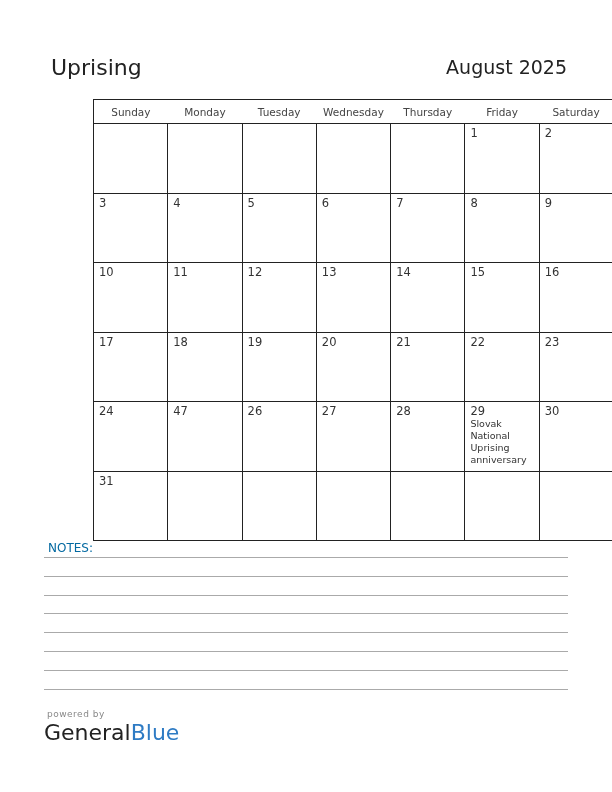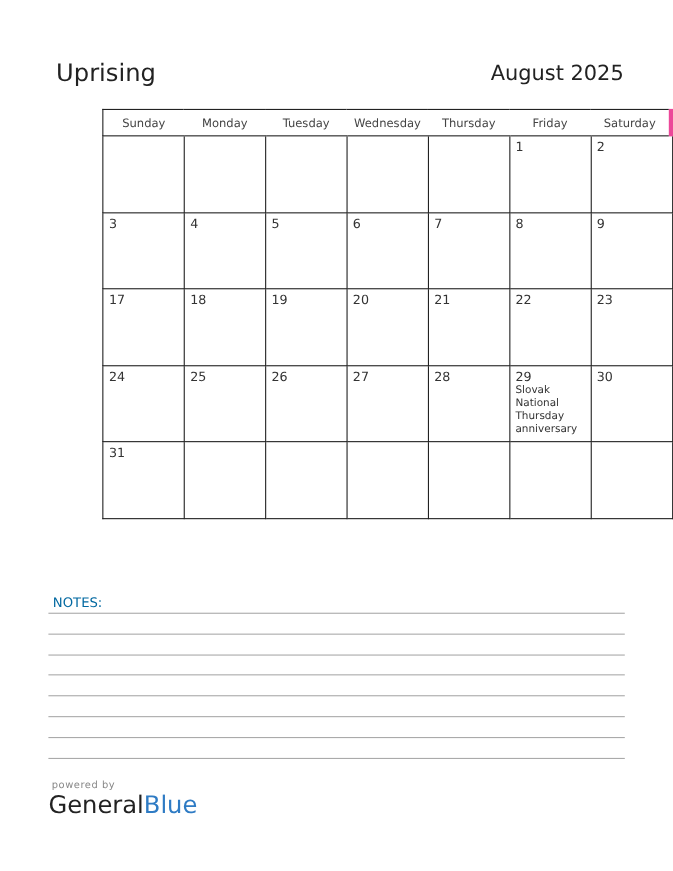--- a/index.html
+++ b/index.html
@@ -2,21 +2,21 @@
 <html><head>
 <meta charset="utf-8">
 <style>
   html, body { margin:0; padding:0; background:#fff; }
   body { width:612px; height:792px; position:relative; font-family:"DejaVu Sans", sans-serif; color:#333; overflow:hidden; }
   .country { position:absolute; left:51px; top:55px; font-size:22px; color:#222; font-weight:normal; }
   .month { position:absolute; right:45px; top:56px; font-size:19px; color:#222; }
   table.cal { position:absolute; left:45px; top:99px; width:521px; border-collapse:collapse; table-layout:fixed;margin-left:48px; }
   table.cal th { height:23px; font-size:10.5px; font-weight:normal; color:#444; border:1px solid #222; border-left:none; border-right:none; text-align:center; padding:0; }
   table.cal th:first-child { border-left:1px solid #222; }
-  table.cal th:last-child { border-right:6px solid #ec4899; }
+  table.cal th:last-child { border-right:1px solid #ec4899; }
   table.cal td { height:64.5px; border:1px solid #222; vertical-align:top; padding:2px 5px; font-size:11.5px; color:#333; }
   .daynum { display:block; line-height:14px; }
   .event { display:block; font-size:9.5px; line-height:12px; color:#333; }
   .notes-label { position:absolute; left:48px; top:541px; font-size:12px; color:#0369a1; }
   .note-line { position:absolute; left:44px; width:524px; height:0; border-top:1.5px solid #aaa; }
   .powered { position:absolute; left:47px; top:709px; font-size:9px; color:#888; letter-spacing:0.5px; }
   .brand { position:absolute; left:44px; top:720px; font-size:22px; color:#222; }
   .brand .blue { color:#2e7bc4; }
 </style>
 </head>
@@ -79,20 +79,43 @@
         </td>
         <td>
           <span class="daynum">8</span>
         </td>
         <td>
           <span class="daynum">9</span>
         </td>
       </tr>
       <tr>
         <td>
+          <span class="daynum">10</span>
+        </td>
+        <td>
+          <span class="daynum">11</span>
+        </td>
+        <td>
+          <span class="daynum">12</span>
+        </td>
+        <td>
+          <span class="daynum">13</span>
+        </td>
+        <td>
+          <span class="daynum">14</span>
+        </td>
+        <td>
+          <span class="daynum">15</span>
+        </td>
+        <td>
+          <span class="daynum">16</span>
+        </td>
+      </tr>
+      <tr>
+        <td>
           <span class="daynum">17</span>
         </td>
         <td>
           <span class="daynum">18</span>
         </td>
         <td>
           <span class="daynum">19</span>
         </td>
         <td>
           <span class="daynum">20</span>
@@ -105,34 +128,34 @@
         </td>
         <td>
           <span class="daynum">23</span>
         </td>
       </tr>
       <tr>
         <td>
           <span class="daynum">24</span>
         </td>
         <td>
-          <span class="daynum">25</span>
+          <span class="daynum">47</span>
         </td>
         <td>
           <span class="daynum">26</span>
         </td>
         <td>
           <span class="daynum">27</span>
         </td>
         <td>
           <span class="daynum">28</span>
         </td>
         <td>
           <span class="daynum">29</span>
-          <span class="event" style="width: 52px;">Slovak National Thursday anniversary</span>
+          <span class="event" style="width: 52px;">Slovak National Uprising anniversary</span>
         </td>
         <td>
           <span class="daynum">30</span>
         </td>
       </tr>
       <tr>
         <td>
           <span class="daynum">31</span>
         </td>
         <td>

